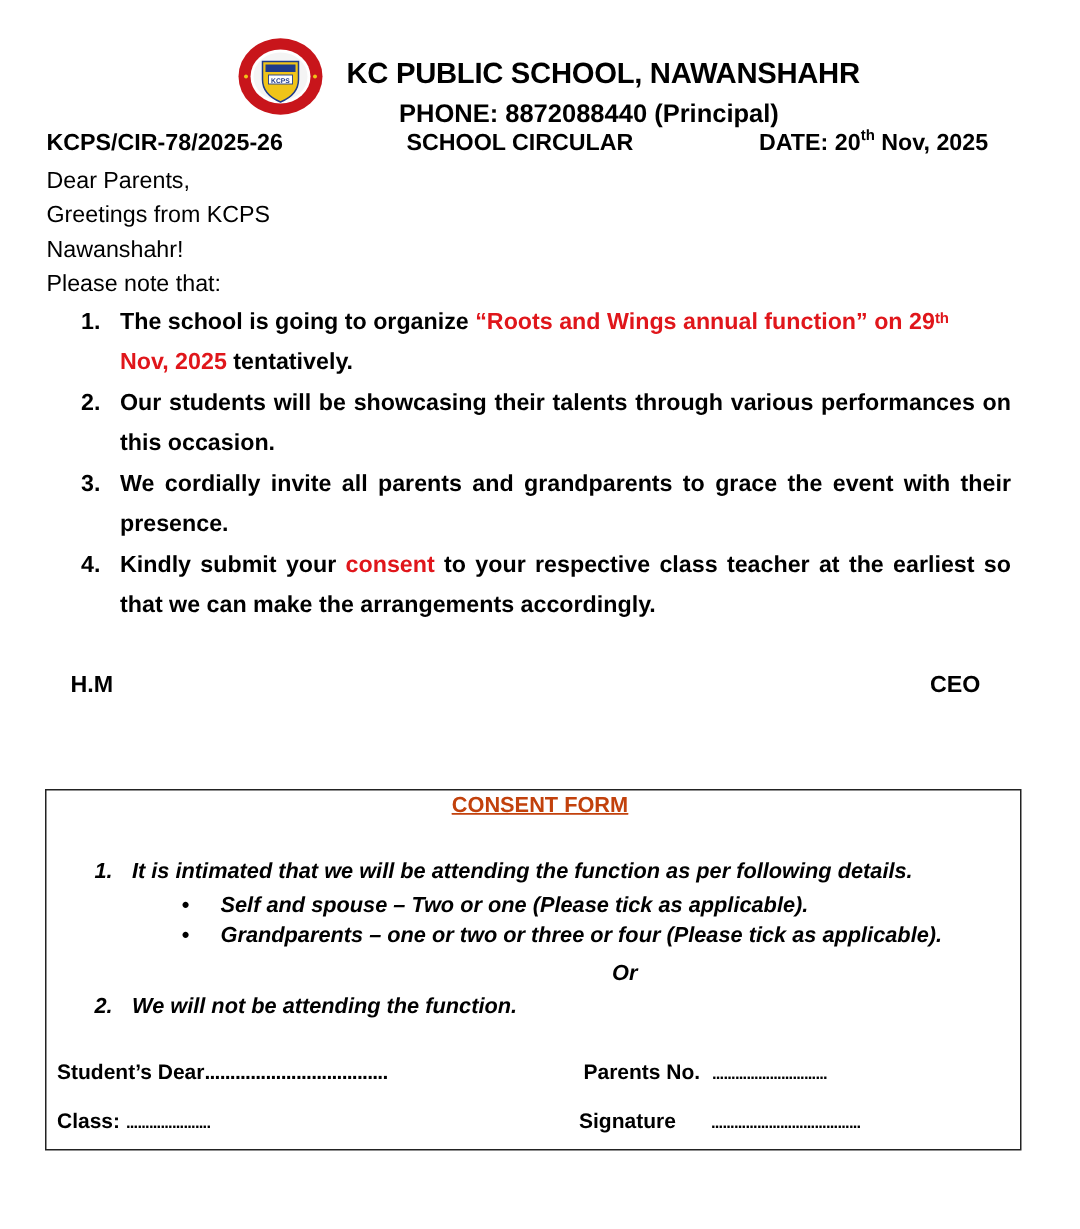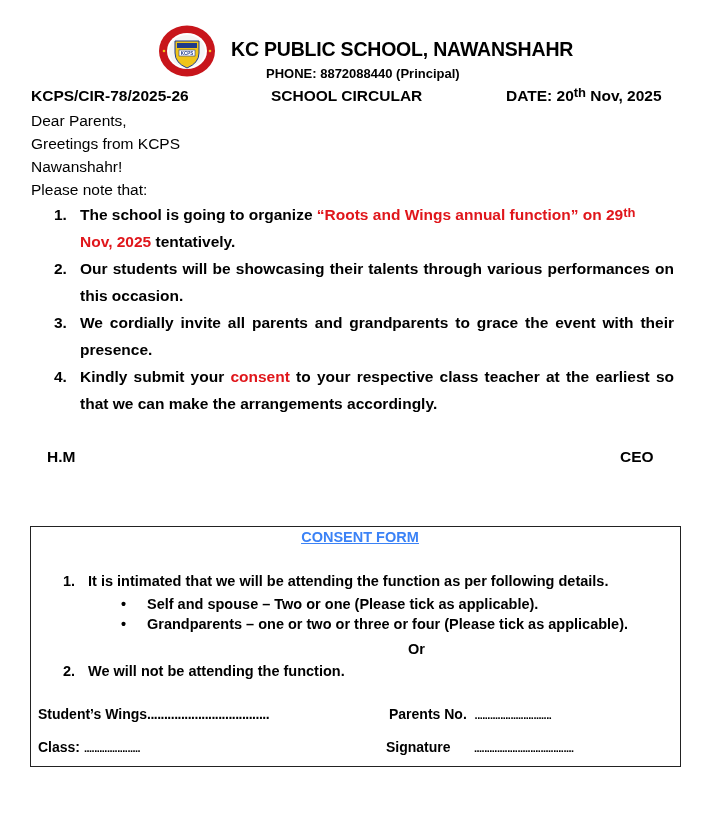--- a/index.html
+++ b/index.html
@@ -9,48 +9,48 @@
       color: #000;
     }
     .abs { position: absolute; }
     .logo {
       left: 158px; top: 25px; width: 58px; height: 52px;
     }
     .school-name {
       left: 231px; top: 38px; font-size: 19.5px; font-weight: bold; letter-spacing: -0.2px; white-space: nowrap;
     }
     .phone {
-      left: 266px; top: 66px; font-size: 13px; font-weight: bold; white-space: nowrap;
+      left: 266px; top: 66px; font-size: 17px; font-weight: bold; white-space: nowrap;
     }
     .ref-row { top: 87px; font-size: 15.5px; font-weight: bold; white-space: nowrap; }
     .ref { left: 31px; }
     .circ-title { left: 271px; }
     .date { left: 506px; }
-    sup { font-size: 13px; vertical-align: top; position: relative; top: -2px; margin-top: 28px; }
+    sup { font-size: 10px; vertical-align: top; position: relative; top: -2px; margin-top: 28px; }
     .greet { left: 31px; font-size: 15.5px; white-space: nowrap; line-height: 23px; }
     .list {
       left: 54px; top: 201px; width: 620px; font-size: 15.5px; font-weight: bold; line-height: 27px;
     }
     .li { position: relative; padding-left: 26px; text-align: justify; }
     .li .num { position: absolute; left: 0; top: 0; }
     .red { color: #e0161b; }
     .li + .li { margin-top: 0; }
     .sign { top: 448px; font-size: 15.5px; font-weight: bold; }
     .hm { left: 31px; margin-left: 16px; }
     .ceo { left: 587px; margin-left: 33px; }
     .box {
       left: 30px; top: 526px; width: 651px; height: 241px; border: 1.3px solid #222;
       box-sizing: border-box;
     }
     .consent-title {
       left: 0; right: 0; top: 529px; text-align: center; font-size: 14.5px; font-weight: bold;
-      color: #3b82f6; text-decoration: underline;
+      color: #c2410c; text-decoration: underline;
     }
     .consent-title span { text-decoration: underline; }
-    .cf { font-size: 14.5px; font-weight: bold; white-space: nowrap; }
+    .cf { font-size: 14.5px; font-weight: bold; white-space: nowrap; font-style: italic; }
     .cf1 { left: 63px; top: 573px; }
     .cf1 .n { display: inline-block; width: 25px; }
     .bullet { left: 121px; }
     .bullet .dot { display: inline-block; width: 26px; }
     .b1 { top: 596px; }
     .b2 { top: 616px; }
     .or { left: 408px; top: 641px; }
     .cf2 { left: 63px; top: 663px; }
     .cf2 .n { display: inline-block; width: 25px; }
     .field { font-size: 14px; font-weight: bold; white-space: nowrap; }
@@ -116,16 +116,16 @@
 
 <div class="abs cf cf1"><span class="n">1.</span><span>It is intimated that we will be attending the function as per following details.</span></div>
 
 <div class="abs cf bullet b1"><span class="dot">•</span><span>Self and spouse – Two or one (Please tick as applicable).</span></div>
 <div class="abs cf bullet b2"><span class="dot">•</span><span>Grandparents – one or two or three or four (Please tick as applicable).</span></div>
 
 <div class="abs cf or">Or</div>
 
 <div class="abs cf cf2"><span class="n">2.</span><span>We will not be attending the function.</span></div>
 
-<div class="abs field f-name"><span>Student’s Wings</span><span class="dots">....................................</span></div>
+<div class="abs field f-name"><span>Student’s Dear</span><span class="dots">....................................</span></div>
 <div class="abs field f-contact"><span>Parents No.</span>&nbsp;&nbsp;<span class="dots" style="font-size:11px">..............................</span></div>
 <div class="abs field f-class"><span>Class:</span>&nbsp;<span class="dots" style="font-size:11px">......................</span></div>
 <div class="abs field f-sign"><span>Signature</span>&nbsp;&nbsp;&nbsp;&nbsp;&nbsp;&nbsp;<span class="dots" style="font-size:11px">.......................................</span></div>
 
 </body></html>

